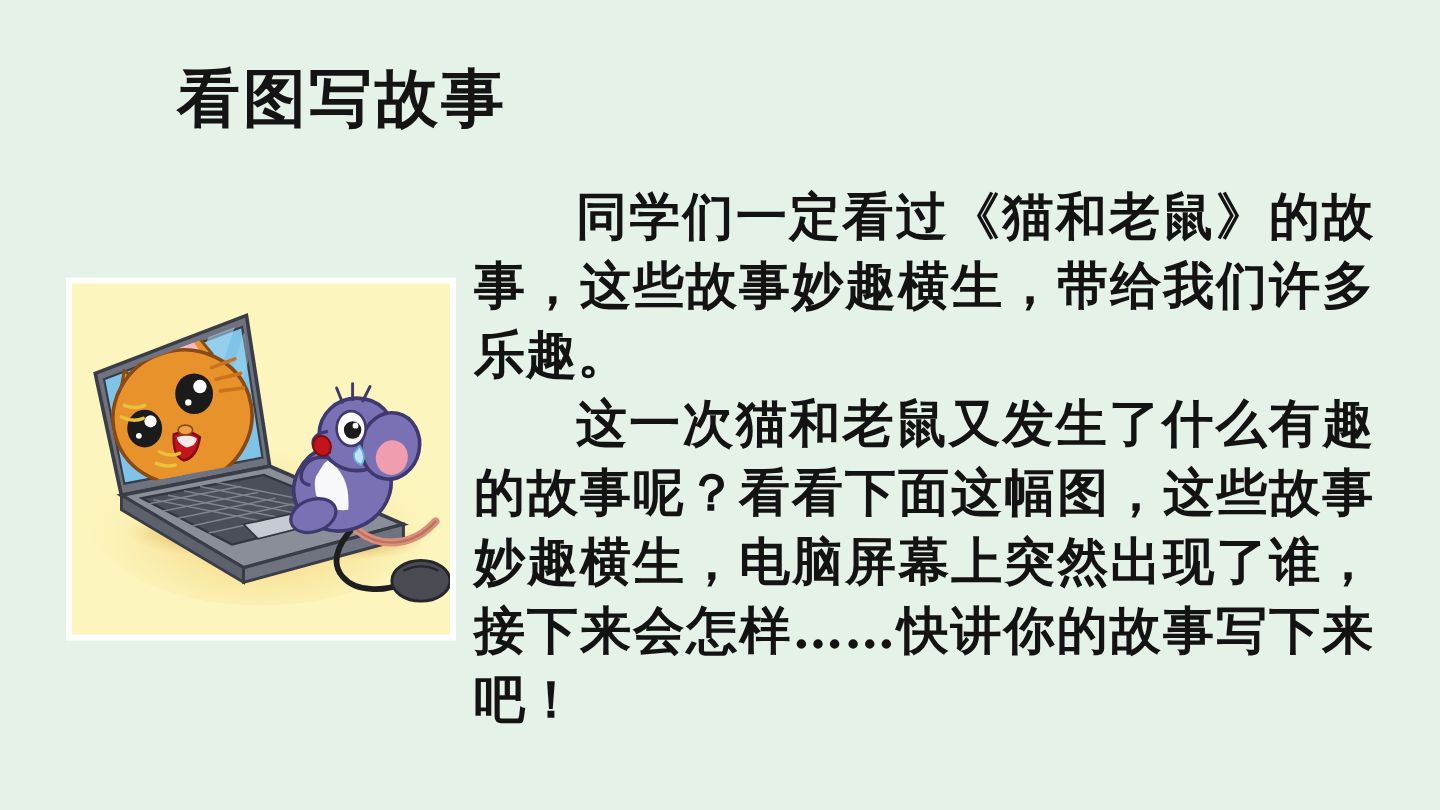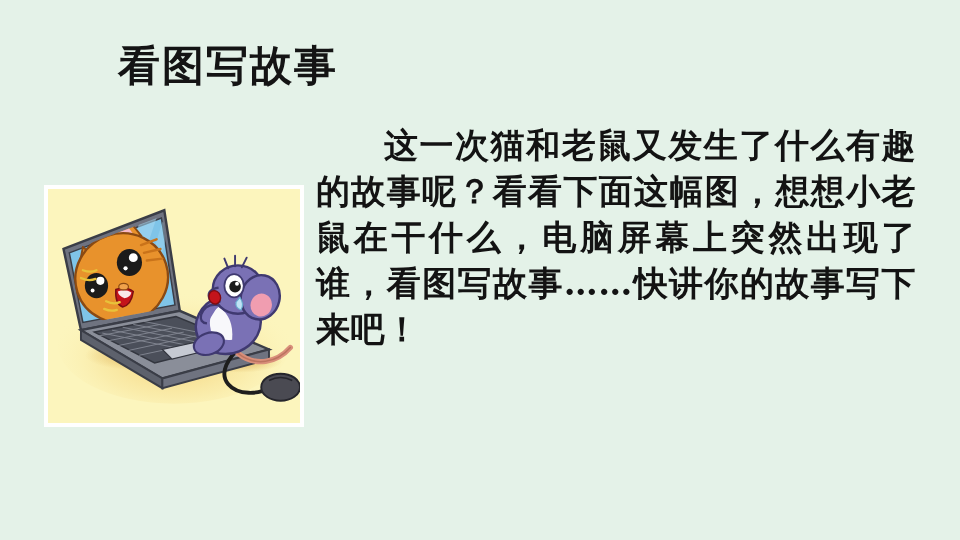--- a/index.html
+++ b/index.html
@@ -182,16 +182,17 @@
         <circle cx="195" cy="98" r="2" fill="#ffffff"></circle>
 
         <path d="M198,112 q5,8 1,13 q-6,-2 -5,-8 z" fill="#bfe3f5" stroke="#6aaed1" stroke-width="1.2"></path>
 
         <ellipse cx="172" cy="112" rx="6" ry="7" transform="rotate(-18 172 112)" fill="#c4141b" stroke="#7d0d12" stroke-width="1.4"></ellipse>
       </svg>
     </div>
   </div>
 
   <div id="body-text">
-    <p>这一次猫和老鼠又发生了什么有趣的故事呢？看看下面这幅图，想想小老鼠在干什么，电脑屏幕上突然出现了谁，看图写故事……快讲你的故事写下来吧！</p>
+    <p>同学们一定看过《猫和老鼠》的故事，这些故事妙趣横生，带给我们许多乐趣。</p>
+    <p>这一次猫和老鼠又发生了什么有趣的故事呢？看看下面这幅图，这些故事妙趣横生，电脑屏幕上突然出现了谁，接下来会怎样……快讲你的故事写下来吧！</p>
   </div>
 
 </div>
 
 </body></html>

